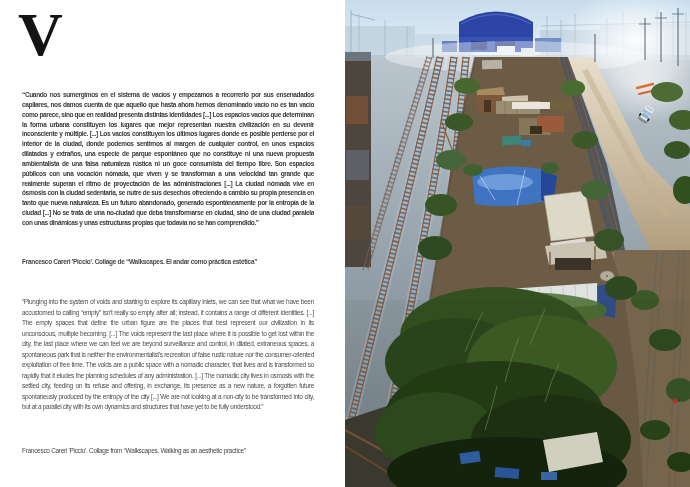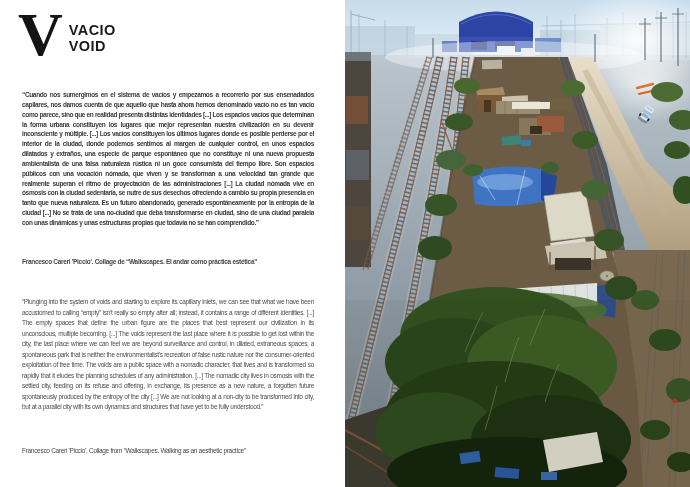--- a/index.html
+++ b/index.html
@@ -22,24 +22,20 @@
   .credit-en{top:447px;font-weight:normal;}
 </style>
 </head>
 <body>
 
 <div class="spread">
 
   <div class="page-left">
     <header class="title-block">
       <span class="dropcap">V</span>
-      <div class="title-words">
-        <div class="tw">VACIO</div>
-        <div class="tw">VOID</div>
-      </div>
     </header>
 
     <p class="quote quote-es">“Cuando nos sumergimos en el sistema de vacíos y empezamos a recorrerlo por sus ensenadados capilares, nos damos cuenta de que aquello que hasta ahora hemos denominado vacío no es tan vacío como parece, sino que en realidad presenta distintas identidades [...] Los espacios vacíos que determinan la forma urbana constituyen los lugares que mejor representan nuestra civilización en su devenir inconsciente y múltiple. [...] Los vacíos constituyen los últimos lugares donde es posible perderse por el interior de la ciudad, donde podemos sentirnos al margen de cualquier control, en unos espacios dilatados y extraños, una especie de parque espontáneo que no constituye ni una nueva propuesta ambientalista de una falsa naturaleza rústica ni un goce consumista del tiempo libre. Son espacios públicos con una vocación nómada, que viven y se transforman a una velocidad tan grande que realmente superan el ritmo de proyectación de las administraciones [...] La ciudad nómada vive en ósmosis con la ciudad sedentaria, se nutre de sus desechos ofreciendo a cambio su propia presencia en tanto que nueva naturaleza. Es un futuro abandonado, generado espontáneamente por la entropía de la ciudad [...] No se trata de una no-ciudad que deba transformarse en ciudad, sino de una ciudad paralela con unas dinámicas y unas estructuras propias que todavía no se han comprendido.”</p>
     <p class="credit credit-es">Francesco Careri 'Piccio'. Collage de “Walkscapes. El andar como práctica estética”</p>
 
     <p class="quote quote-en">“Plunging into the system of voids and starting to explore its capillary inlets, we can see that what we have been accustomed to calling “empty” isn't really so empty after all; instead, it contains a range of different identities. [...] The empty spaces that define the urban figure are the places that best represent our civilization in its unconscious, multiple becoming. [...] The voids represent the last place where it is possible to get lost within the city, the last place where we can feel we are beyond surveillance and control, in dilated, extraneous spaces, a spontaneous park that is neither the environmentalist's recreation of false rustic nature nor the consumer-oriented exploitation of free time. The voids are a public space with a nomadic character, that lives and is transformed so rapidly that it eludes the planning schedules of any administration. [...] The nomadic city lives in osmosis with the settled city, feeding on its refuse and offering, in exchange, its presence as a new nature, a forgotten future spontaneusly produced by the entropy of the city [...] We are not looking at a non-city to be transformed into city, but at a parallel city with its own dynamics and structures that have yet to be fully understood.”</p>
     <p class="credit credit-en">Francesco Careri 'Piccio'.  Collage from “Walkscapes. Walking as an aesthetic practice”</p>
   </div>
 
   <div class="page-right">

